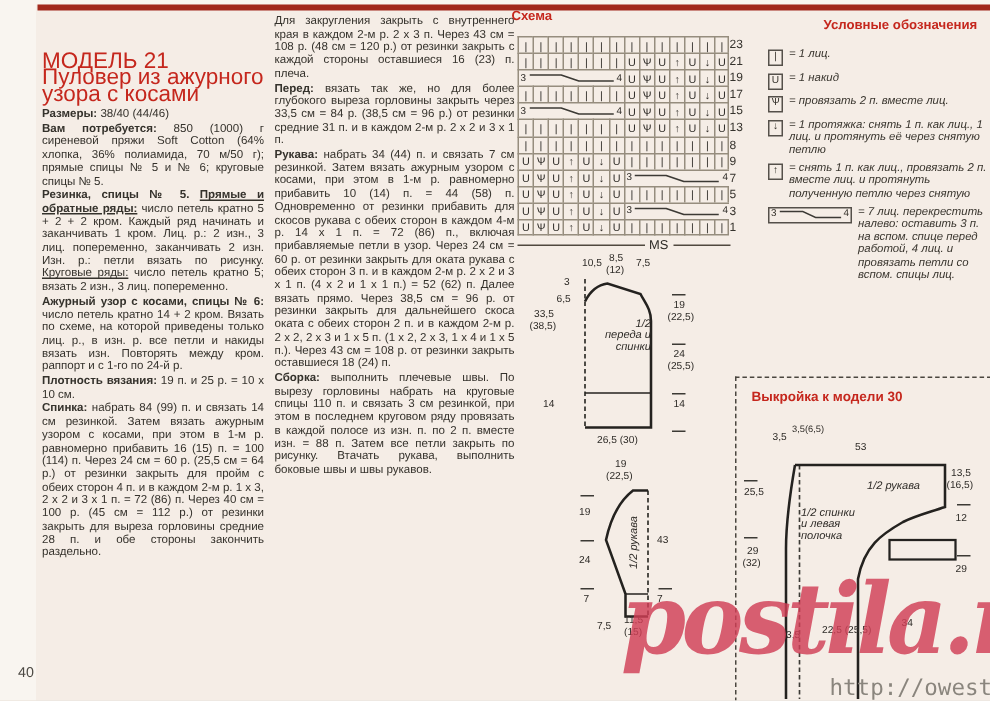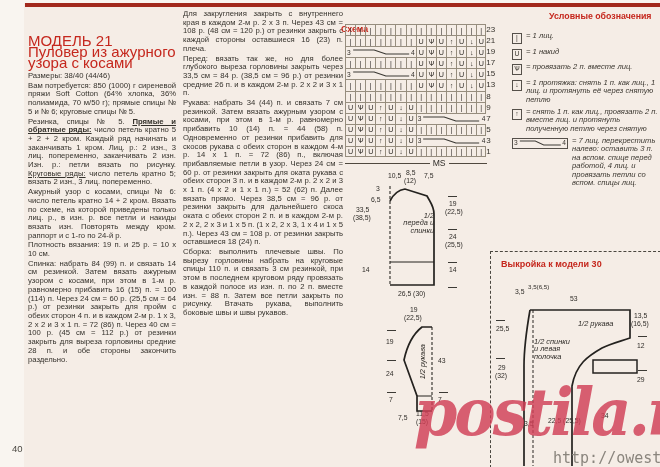--- a/index.html
+++ b/index.html
@@ -8,21 +8,21 @@
   .edge-left{position:absolute;left:0;top:0;width:24px;height:100%;background:#f9f5f0;}
   .edge-top{position:absolute;left:0;top:0;width:100%;height:3px;background:#f9f5f0;}
   .topbar{position:absolute;left:25px;right:0;top:3px;height:4px;background:#a2291d;}
   .head{position:absolute;color:#c5271d;font-weight:bold;font-size:8.8px;}
   .art-title{position:absolute;left:28px;top:36px;width:152px;color:#c5271d;font-weight:normal;
              font-size:15px;line-height:10.8px;}
   .col{position:absolute;font-size:7.7px;line-height:8.7px;text-align:justify;}
   .col p{margin:0 0 1px 0;}
   .col1{left:28px;top:72px;width:148px;}
   .col2{left:183px;top:10px;width:160px;}
-  .seg-b{font-weight:normal;}
+  .seg-b{font-weight:bold;}
   .seg-bu{font-weight:bold;text-decoration:underline;}
   .seg-u{text-decoration:underline;}
   
   .chart{position:absolute;left:345px;top:24px;}
   .chart-row{display:flex;height:11.1px;}
   .cell,.cable-cell{box-sizing:border-box;border-left:1px solid #968d7e;border-top:1px solid #968d7e;
         display:flex;align-items:center;justify-content:center;font-size:7.2px;color:#2f2c28;}
   .cell{width:10.1px;}
   .cell:nth-last-child(2){border-right:1px solid #968d7e;}
   .cable-cell{width:70.7px;gap:1px;padding:0 1px;justify-content:space-between;}
@@ -78,26 +78,26 @@
   <div class="col col1" id="col1">
       <p><span class="seg-b">Размеры: </span><span>38/40 (44/46)</span></p>
       <p><span class="seg-b">Вам потребуется: </span><span>850 (1000) г сиреневой пряжи Soft Cotton (64% хлопка, 36% полиамида, 70 м/50 г); прямые спицы № 5 и № 6; круговые спицы № 5.</span></p>
       <p><span class="seg-b">Резинка, спицы № 5. </span><span class="seg-bu">Прямые и обратные ряды:</span><span> число петель кратно 5 + 2 + 2 кром. Каждый ряд начинать и заканчивать 1 кром. Лиц. р.: 2 изн., 3 лиц. попеременно, заканчивать 2 изн. Изн. р.: петли вязать по рисунку. </span><span class="seg-u">Круговые ряды:</span><span> число петель кратно 5; вязать 2 изн., 3 лиц. попеременно.</span></p>
       <p><span class="seg-b">Ажурный узор с косами, спицы № 6: </span><span>число петель кратно 14 + 2 кром. Вязать по схеме, на которой приведены только лиц. р., в изн. р. все петли и накиды вязать изн. Повторять между кром. раппорт и с 1-го по 24-й р.</span></p>
       <p><span class="seg-b">Плотность вязания: </span><span>19 п. и 25 р. = 10 х 10 см.</span></p>
       <p><span class="seg-b">Спинка: </span><span>набрать 84 (99) п. и связать 14 см резинкой. Затем вязать ажурным узором с косами, при этом в 1-м р. равномерно прибавить 16 (15) п. = 100 (114) п. Через 24 см = 60 р. (25,5 см = 64 р.) от резинки закрыть для пройм с обеих сторон 4 п. и в каждом 2-м р. 1 х 3, 2 х 2 и 3 х 1 п. = 72 (86) п. Через 40 см = 100 р. (45 см = 112 р.) от резинки закрыть для выреза горловины средние 28 п. и обе стороны закончить раздельно.</span></p>
     </div>
   <div class="col col2" id="col2">
       <p><span>Для закругления закрыть с внутреннего края в каждом 2-м р. 2 х 3 п. Через 43 см = 108 р. (48 см = 120 р.) от резинки закрыть с каждой стороны оставшиеся 16 (23) п. плеча.</span></p>
-      <p><span class="seg-b">Перед: </span><span>вязать так же, но для более глубокого выреза горловины закрыть через 33,5 см = 84 р. (38,5 см = 96 р.) от резинки средние 26 п. и в каждом 2-м р. 2 х 2 и 3 х 1 п.</span></p>
+      <p><span class="seg-b">Перед: </span><span>вязать так же, но для более глубокого выреза горловины закрыть через 33,5 см = 84 р. (38,5 см = 96 р.) от резинки средние 31 п. и в каждом 2-м р. 2 х 2 и 3 х 1 п.</span></p>
       <p><span class="seg-b">Рукава: </span><span>набрать 34 (44) п. и связать 7 см резинкой. Затем вязать ажурным узором с косами, при этом в 1-м р. равномерно прибавить 10 (14) п. = 44 (58) п. Одновременно от резинки прибавить для скосов рукава с обеих сторон в каждом 4-м р. 14 х 1 п. = 72 (86) п., включая прибавляемые петли в узор. Через 24 см = 60 р. от резинки закрыть для оката рукава с обеих сторон 3 п. и в каждом 2-м р. 2 х 2 и 3 х 1 п. (4 х 2 и 1 х 1 п.) = 52 (62) п. Далее вязать прямо. Через 38,5 см = 96 р. от резинки закрыть для дальнейшего скоса оката с обеих сторон 2 п. и в каждом 2-м р. 2 х 2, 2 х 3 и 1 х 5 п. (1 х 2, 2 х 3, 1 х 4 и 1 х 5 п.). Через 43 см = 108 р. от резинки закрыть оставшиеся 18 (24) п.</span></p>
       <p><span class="seg-b">Сборка: </span><span>выполнить плечевые швы. По вырезу горловины набрать на круговые спицы 110 п. и связать 3 см резинкой, при этом в последнем круговом ряду провязать в каждой полосе из изн. п. по 2 п. вместе изн. = 88 п. Затем все петли закрыть по рисунку. Втачать рукава, выполнить боковые швы и швы рукавов.</span></p>
     </div>
 
-  <div class="head" style="left:341px;top:24px;">Схема</div>
+  <div class="head" style="left:341px;top:5px;">Схема</div>
   <div class="chart" id="chart">
       <div class="chart-row">
         <div class="cell sym-k">|</div>
         <div class="cell sym-k">|</div>
         <div class="cell sym-k">|</div>
         <div class="cell sym-k">|</div>
         <div class="cell sym-k">|</div>
         <div class="cell sym-k">|</div>
         <div class="cell sym-k">|</div>
         <div class="cell sym-k">|</div>

